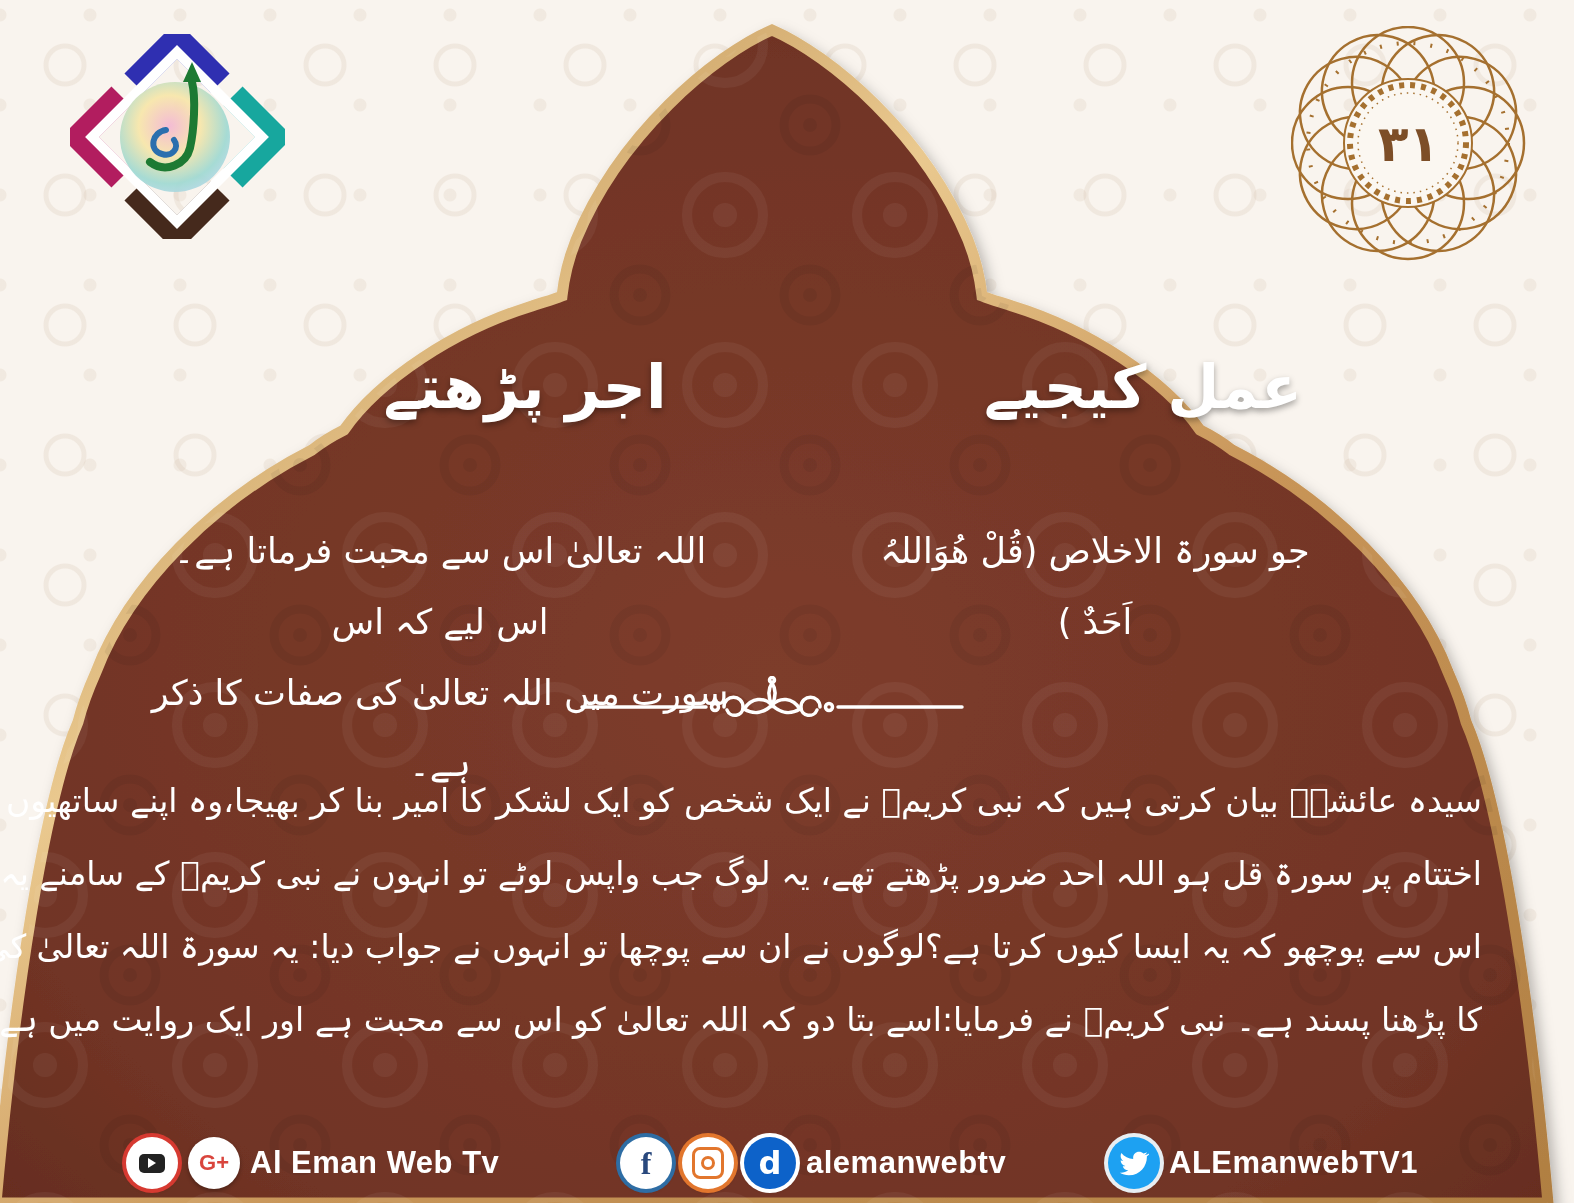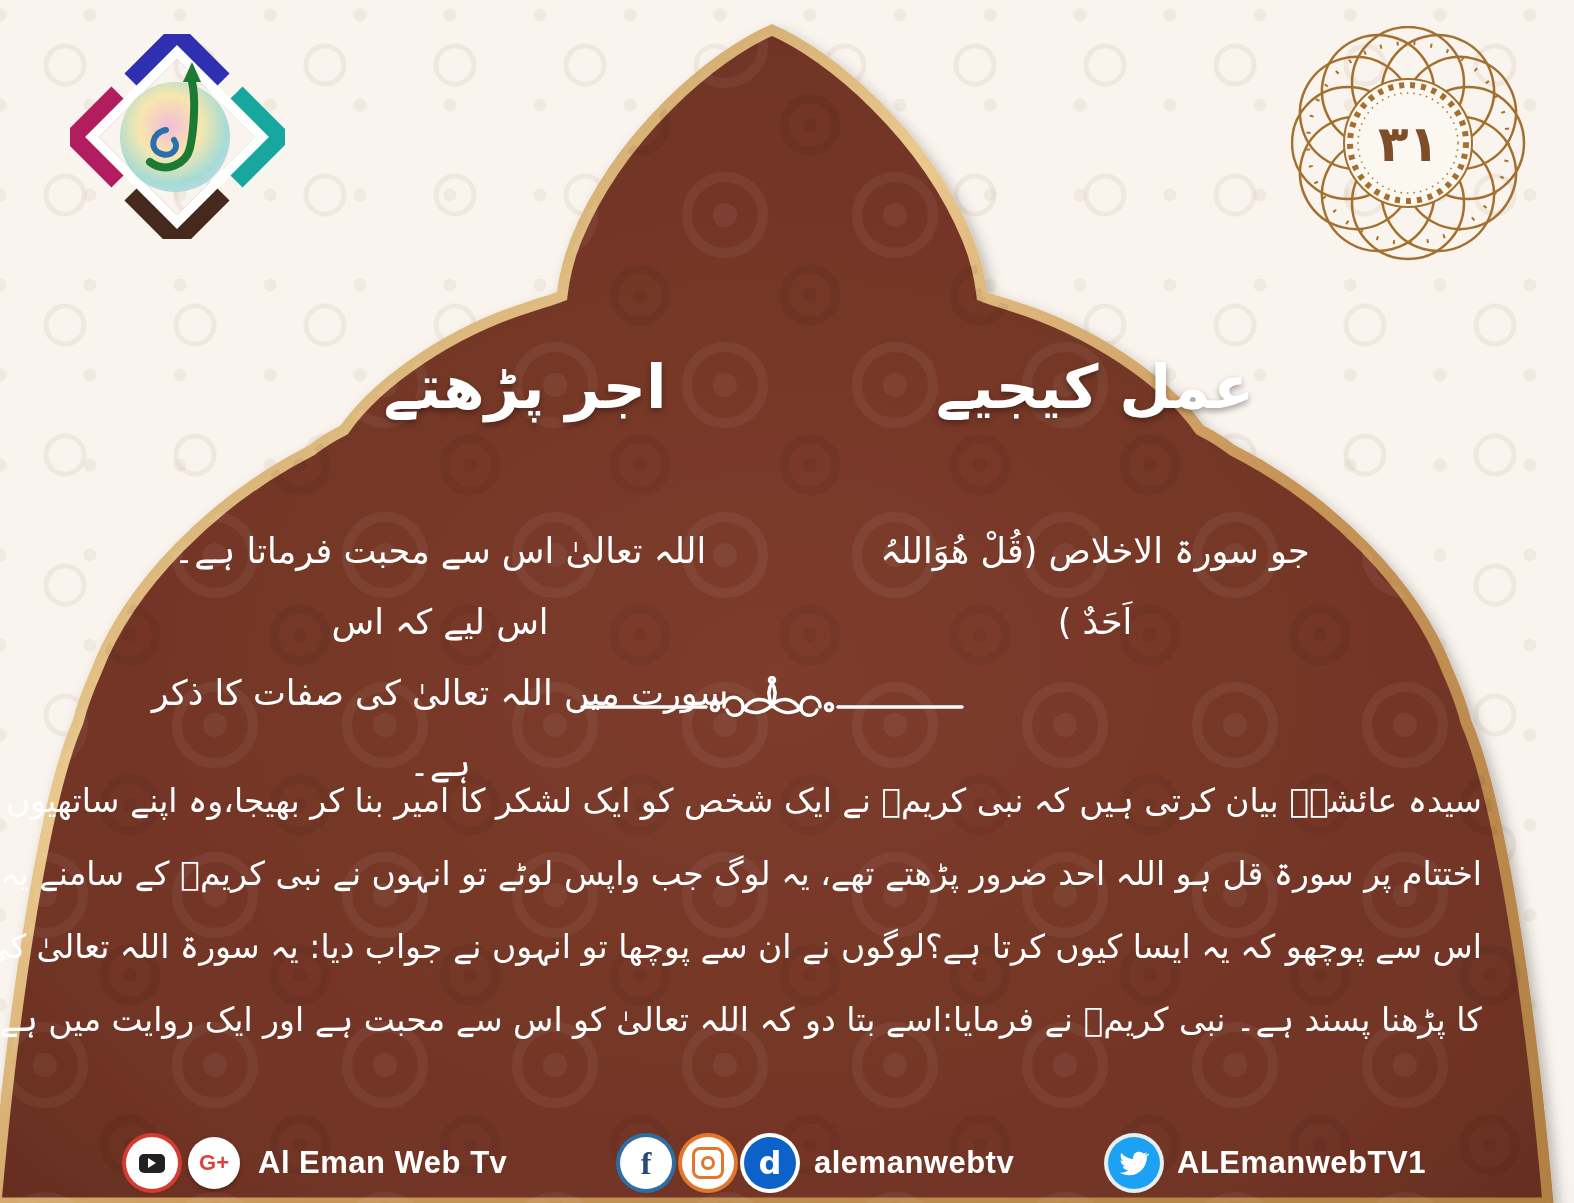--- a/index.html
+++ b/index.html
@@ -29,41 +29,41 @@
 
   
   #logo{left:70px;top:34px;width:215px;height:205px;}
 
   
   .urdu{direction:rtl;color:#fff;}
   .col-title{
     font-size:60px;font-weight:bold;text-align:center;
     text-shadow:0 3px 6px rgba(0,0,0,.35);
   }
-  #title-right{left:860px;top:352px;width:470px;}
+  #title-right{left:908px;top:352px;width:470px;}
   #title-left {left:290px;top:352px;width:470px;}
   .col-text{font-size:35px;text-align:center;line-height:71px;}
   #text-right{left:850px;top:516px;width:490px;}
   #text-left {left:150px;top:516px;width:580px;}
 
   
   #divider{left:578px;top:676px;width:388px;height:54px;}
 
   
   #hadith{left:92px;top:764px;width:1390px;font-size:33px;color:#fff;}
   #hadith .hline{height:73px;line-height:73px;text-align:center;white-space:nowrap;}
   #hadith .lastrow{height:73px;line-height:73px;display:flex;direction:rtl;
     justify-content:center;gap:120px;white-space:nowrap;}
 
   
   .fgroup{position:absolute;top:1134px;height:58px;display:flex;align-items:center;gap:10px;}
   #fg-left{left:126px;}
   #fg-center{left:620px;}
   #fg-right{left:1108px;gap:9px;}
-  .flabel{color:#fff;font-size:31px;font-weight:700;letter-spacing:.5px;margin-left:8px;
+  .flabel{color:#fff;font-size:31px;font-weight:700;letter-spacing:.5px;margin-left:0;
           font-family:"Liberation Sans",sans-serif;}
   .cicon{width:52px;height:52px;border-radius:50%;position:relative;flex:0 0 auto;
          display:flex;align-items:center;justify-content:center;}
   .white{background:#fff;box-shadow:0 2px 4px rgba(0,0,0,.3);}
   .yt-play{width:26px;height:19px;background:#222;border-radius:5px;
            display:flex;align-items:center;justify-content:center;}
   .yt-play span{width:0;height:0;border-left:8px solid #fff;border-top:5px solid transparent;border-bottom:5px solid transparent;}
   .gplus{color:#d9453d;font-weight:bold;font-size:22px;font-family:"Liberation Sans",sans-serif;}
   .fb{color:#29487d;font-weight:bold;font-size:32px;font-family:"Liberation Serif",serif;}
   .ig-frame{width:26px;height:26px;border:3px solid #e2762d;border-radius:8px;position:relative;}

